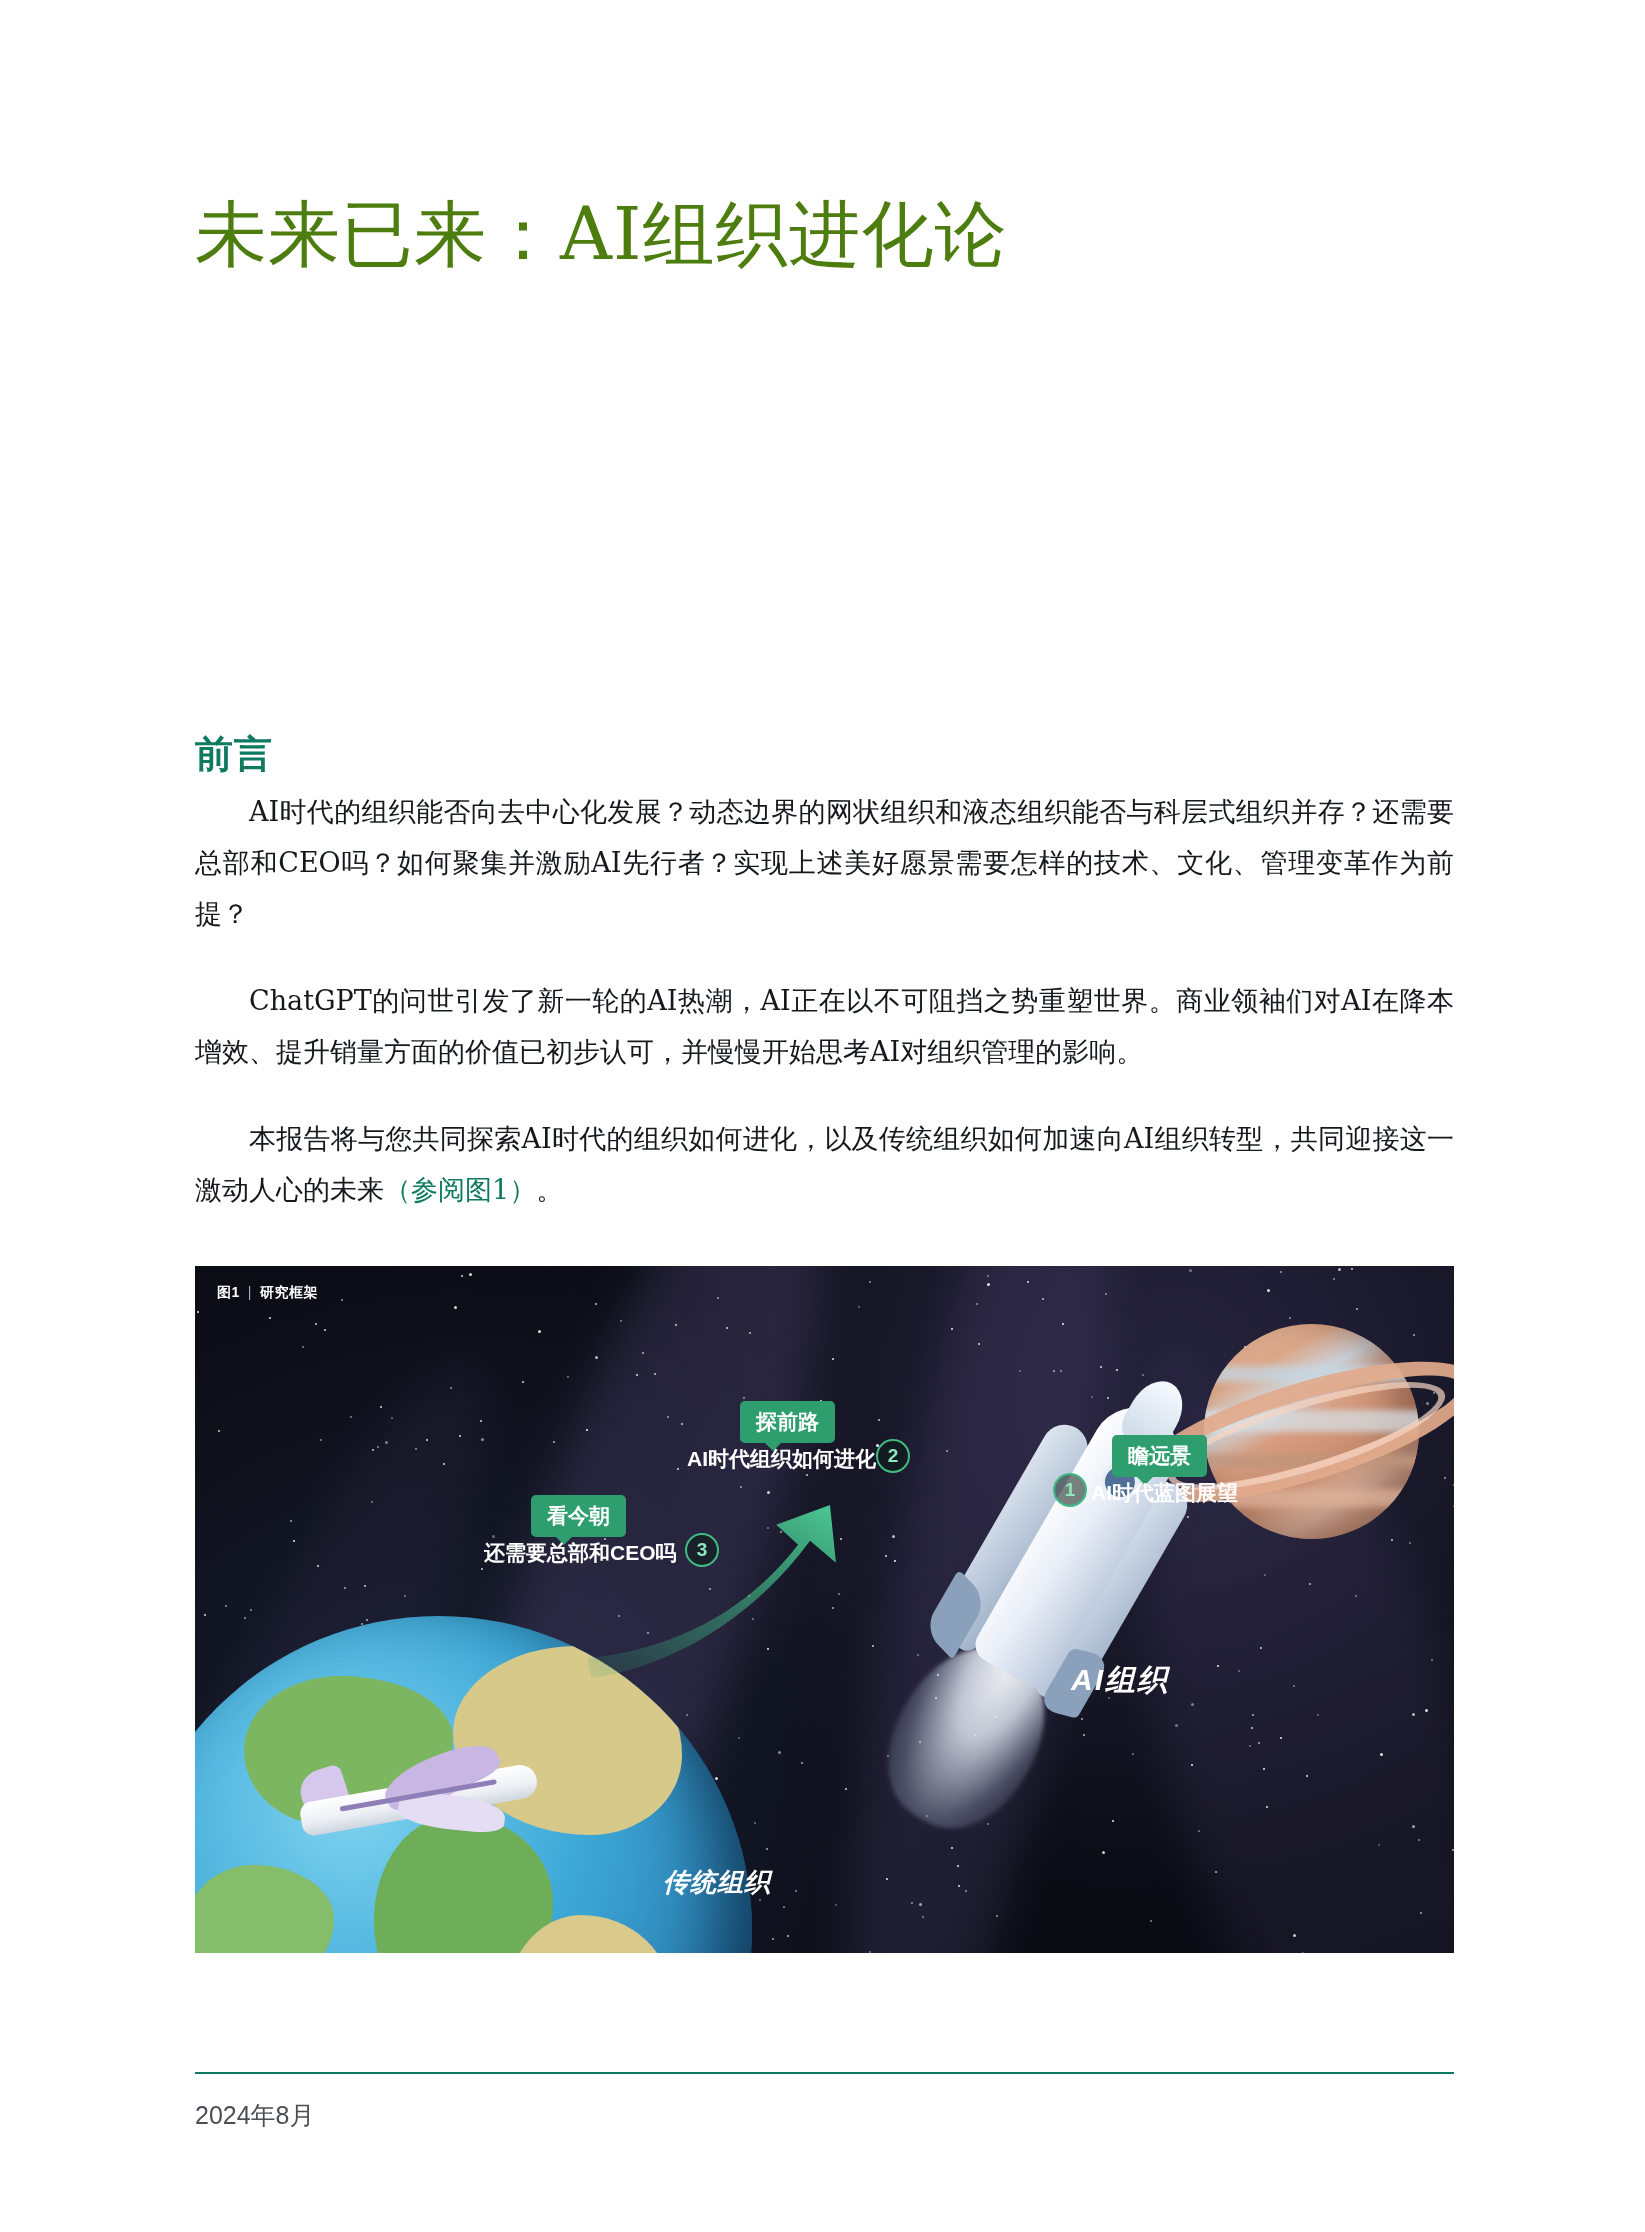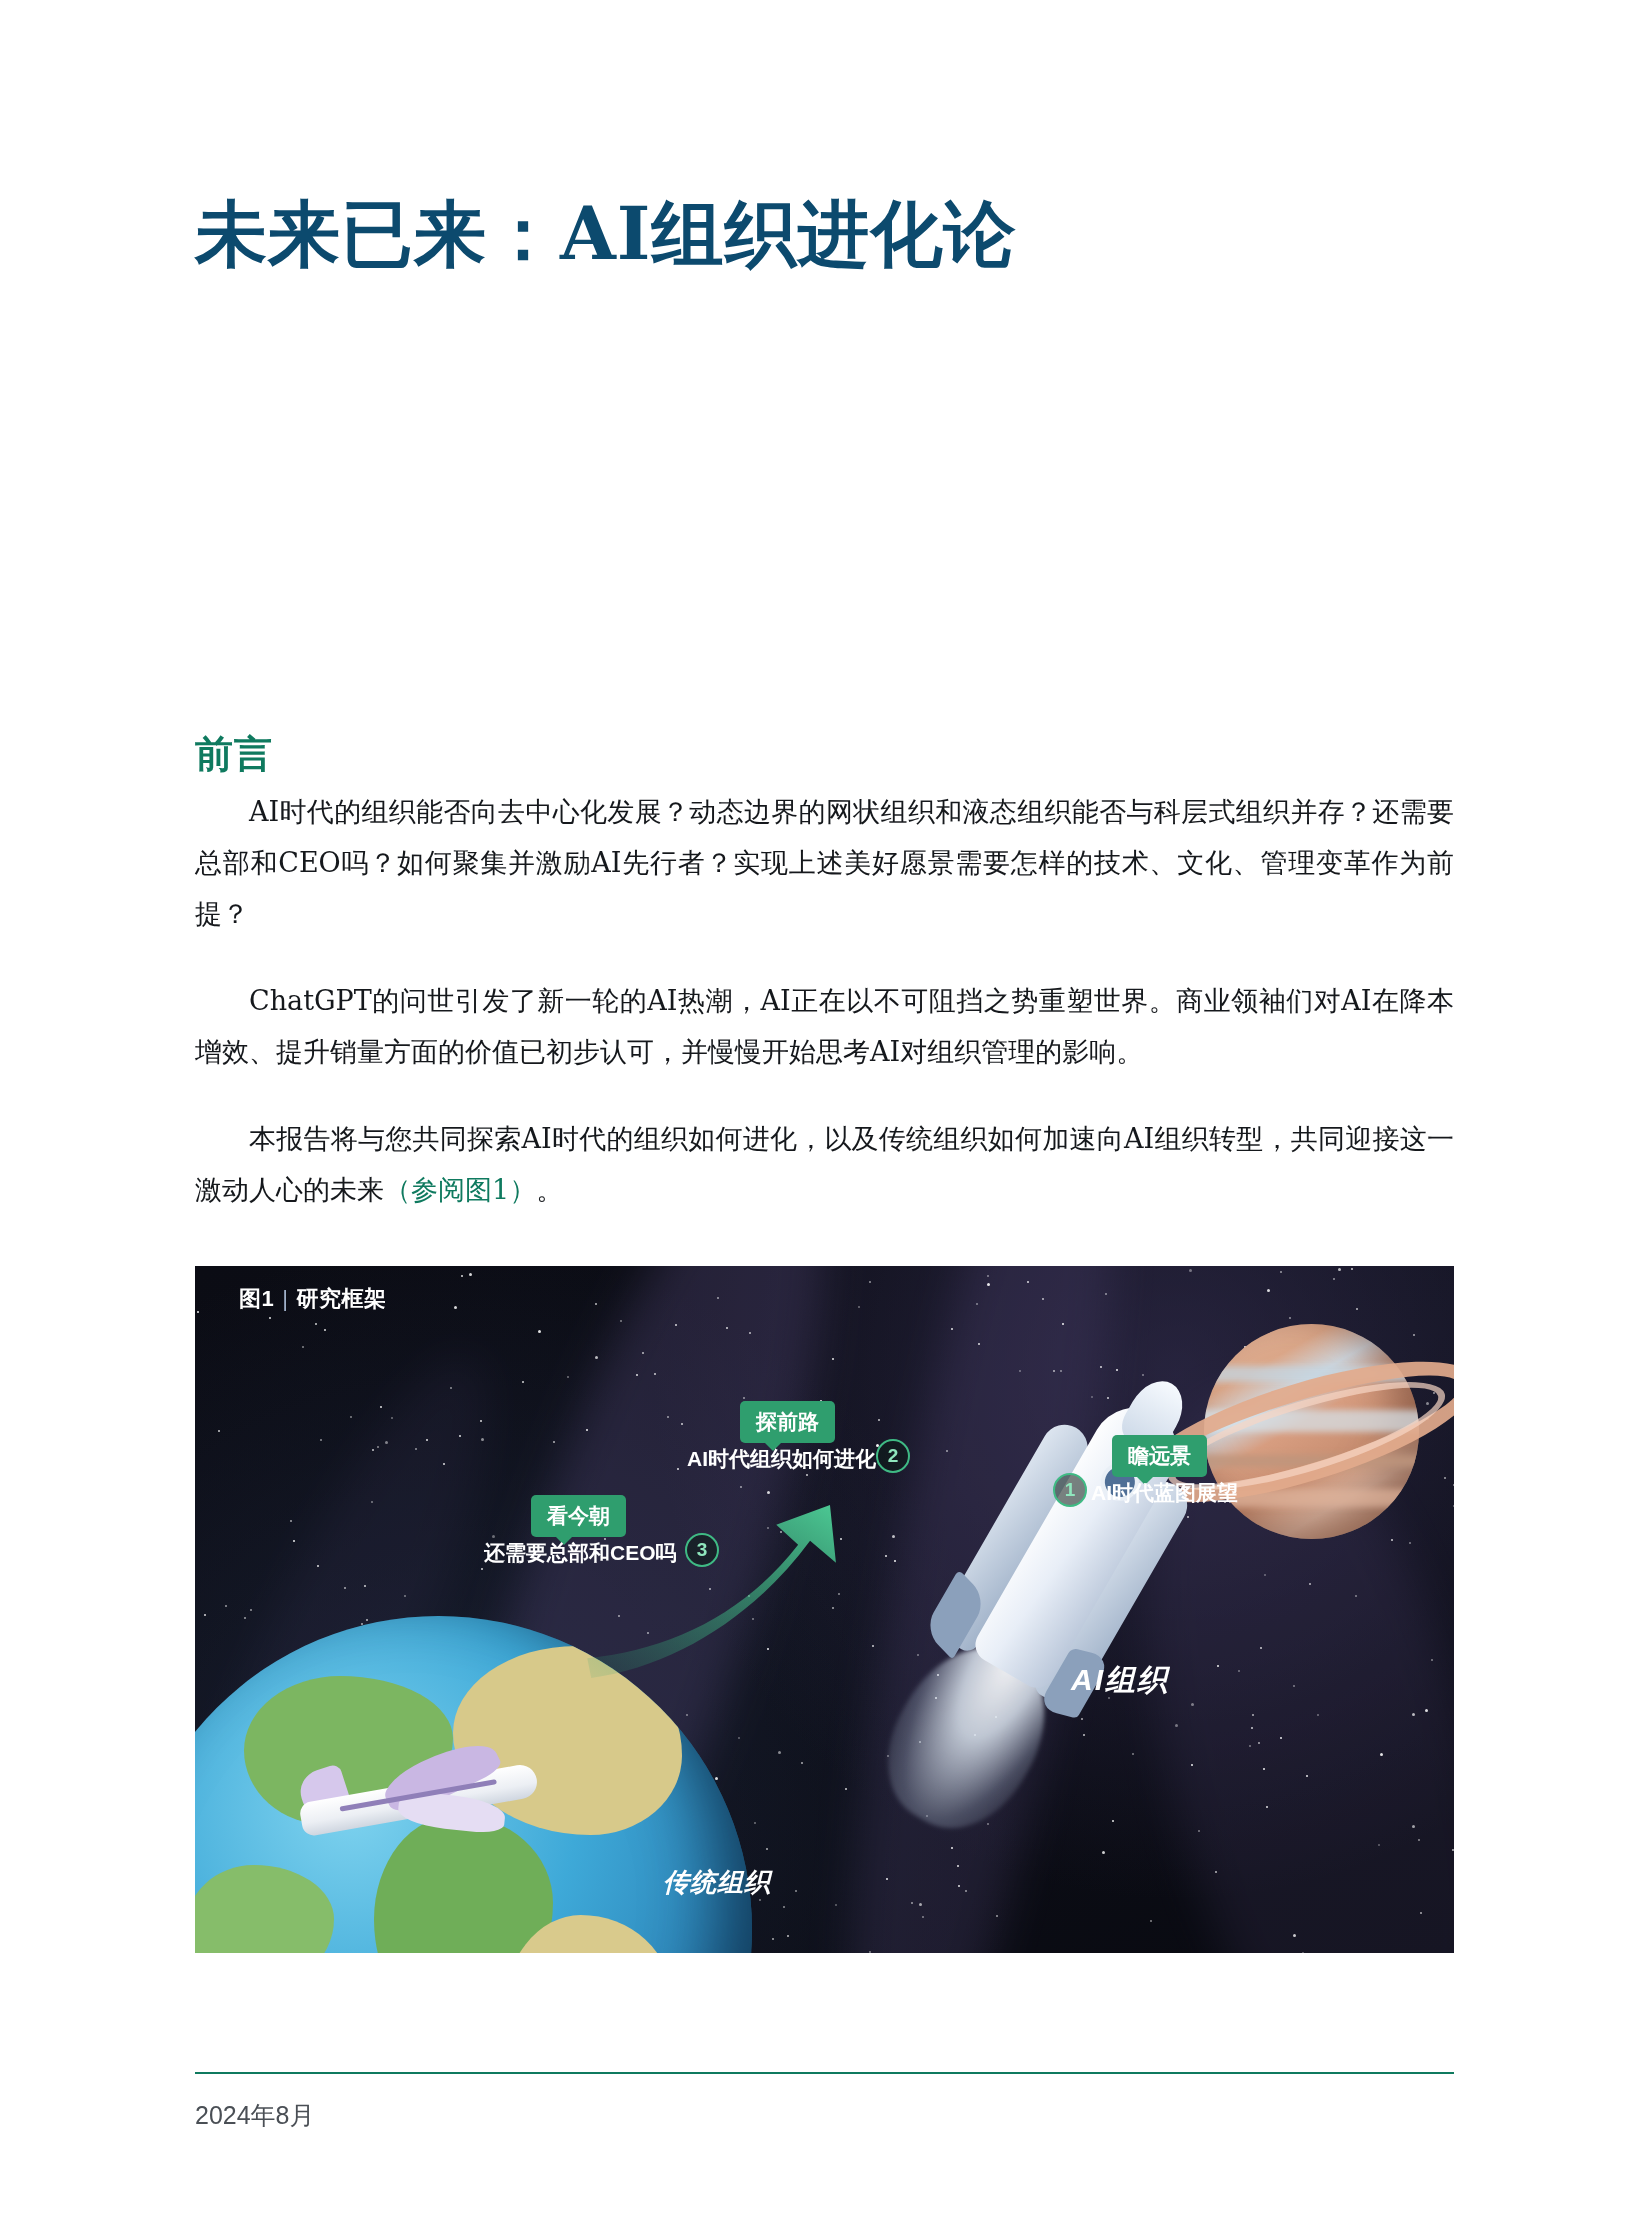--- a/index.html
+++ b/index.html
@@ -20,23 +20,23 @@
   .page {
     position: absolute;
     inset: 0;
   }
   .title {
     position: absolute;
     left: 195px;
     top: 139px;
     font-family: "DejaVu Serif", serif;
     font-size: 72px;
-    font-weight: 700;
+    font-weight: 400;
     letter-spacing: 1px;
-    color: #0c4a6e;
+    color: #4d7c0f;
     white-space: nowrap;
   }
 
   
   .section-heading {
     position: absolute;
     left: 195px;
     top: 697px;
     font-family: "DejaVu Serif", serif;
     font-size: 38px;
@@ -103,25 +103,24 @@
     background: #ffffff;
     border-radius: 50%;
     opacity: .85;
   }
 
   .fig-label {
     position: absolute;
     left: 22px;
     top: 18px;
     font-family: "Liberation Sans", sans-serif;
-    font-size: 22px;
+    font-size: 14px;
     font-weight: 700;
     color: #ffffff;
     letter-spacing: 0.5px;
-    margin-left: 22px;
   }
   .fig-label .sep {
     display: inline-block;
     margin: 0 8px;
     color: #9fb0c9;
     font-weight: 400;
   }
 
   
   .planet {

